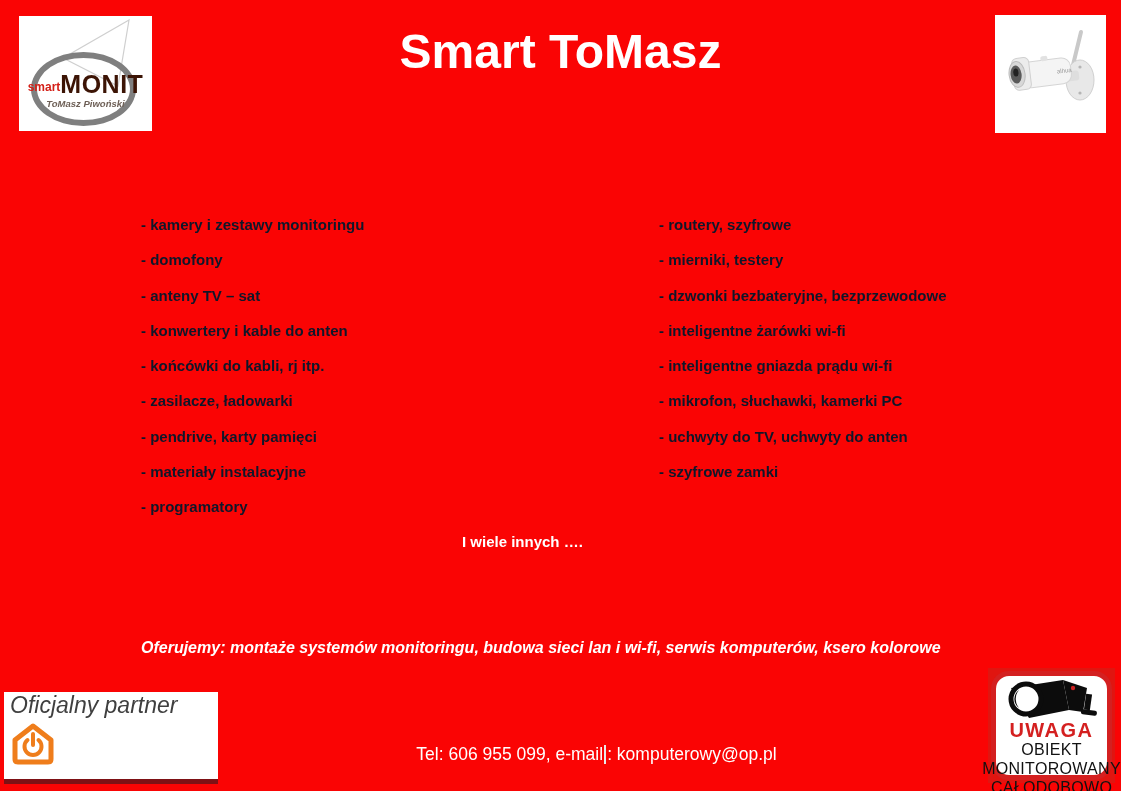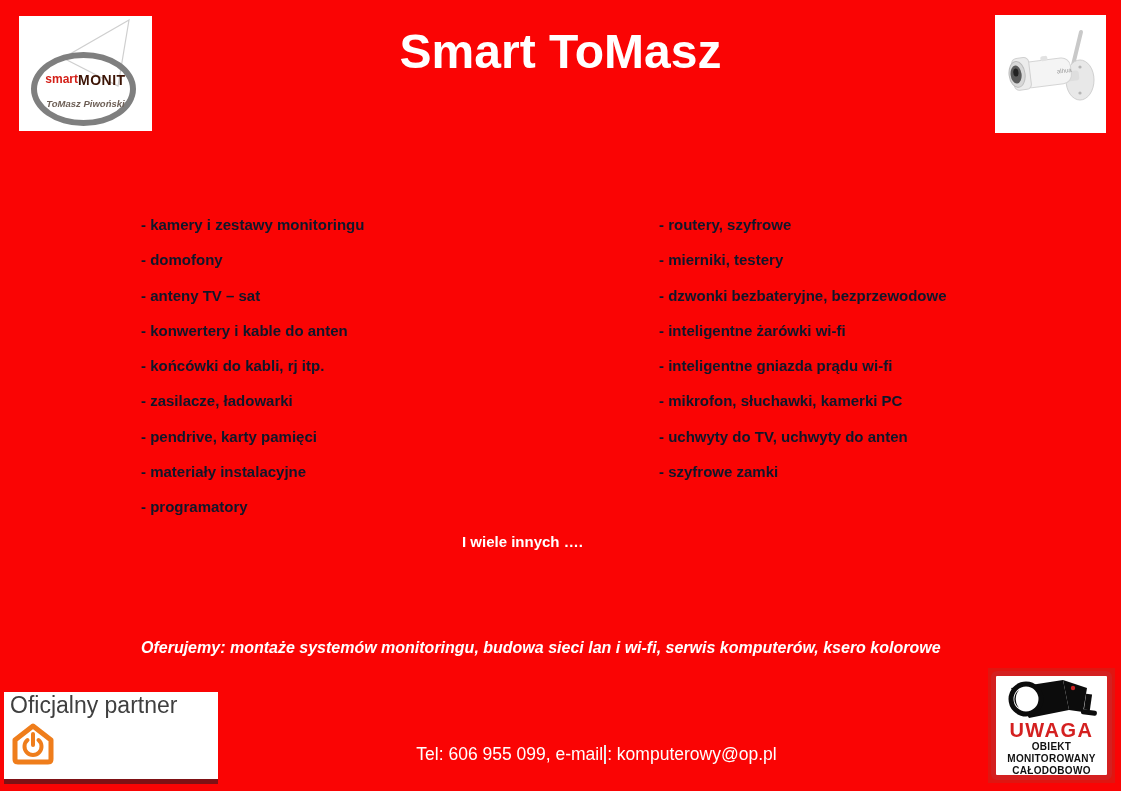--- a/index.html
+++ b/index.html
@@ -28,21 +28,21 @@
     border: 6px solid #7f7f7f;
     border-radius: 50%;
     box-sizing: border-box;
   }
   .logo-text {
     position: absolute; top: 56px; left: 0;
     width: 100%; text-align: center;
     white-space: nowrap; line-height: 1;
   }
   .logo-smart { font-size: 12px; font-weight: bold; color: #d42018; vertical-align: 2px; }
-  .logo-monit { font-size: 14px; font-weight: 800; color: #3c1405; letter-spacing: 0.5px; }
+  .logo-monit { font-size: 25px; font-weight: 800; color: #3c1405; letter-spacing: 0.5px; }
   .logo-owner {
     position: absolute; top: 82px; left: 0;
     width: 100%; text-align: center;
     font-size: 9.5px; font-weight: bold; font-style: italic;
     color: #6e6057;
   }
 
   
   .title {
     position: absolute;
@@ -121,20 +121,21 @@
     width: 214px; height: 87px;
     background: #ffffff;
     border-bottom: 5px solid #7e1115;
   }
   .partner-header {
     font-size: 23px;
     color: #3f3f3f;
     padding: 1px 6px 0 6px;
     line-height: 1.1;
     white-space: nowrap;
+    font-style: italic;
   }
   .partner-row { display: flex; align-items: flex-start; padding: 2px 4px 0 6px; }
   .house-icon { flex: 0 0 auto; margin-top: 2px; }
   .brand-wrap { margin-left: 7px; }
   .partner-brand {
     font-size: 43px;
     font-weight: bold;
     color: #ef7d1b;
     line-height: 0.82;
     letter-spacing: -1px;
@@ -153,39 +154,39 @@
     left: 988px; top: 668px;
     width: 127px; height: 115px;
     background: #e01510;
     padding: 3px;
     box-sizing: border-box;
   }
   .warning-inner {
     width: 100%; height: 100%;
     background: #ffffff;
     border: 5px solid #d42020;
-    border-radius: 6px;
+    border-radius: 18px;
     box-sizing: border-box;
     display: flex;
     flex-direction: column;
     align-items: center;
     padding-top: 2px;
   }
   .cctv-icon { flex: 0 0 auto; }
   .warning-title {
     color: #d42020;
     font-weight: 800;
     font-size: 20px;
     letter-spacing: 1.5px;
     line-height: 1.05;
   }
   .warning-line {
     color: #111111;
-    font-weight: bold;
-    font-size: 10px;
+    font-weight: normal;
+    font-size: 16px;
     line-height: 1.18;
     letter-spacing: 0.3px;
     white-space: nowrap;
   }
 </style>
 </head>
 <body>
 
 <div class="page">
 

